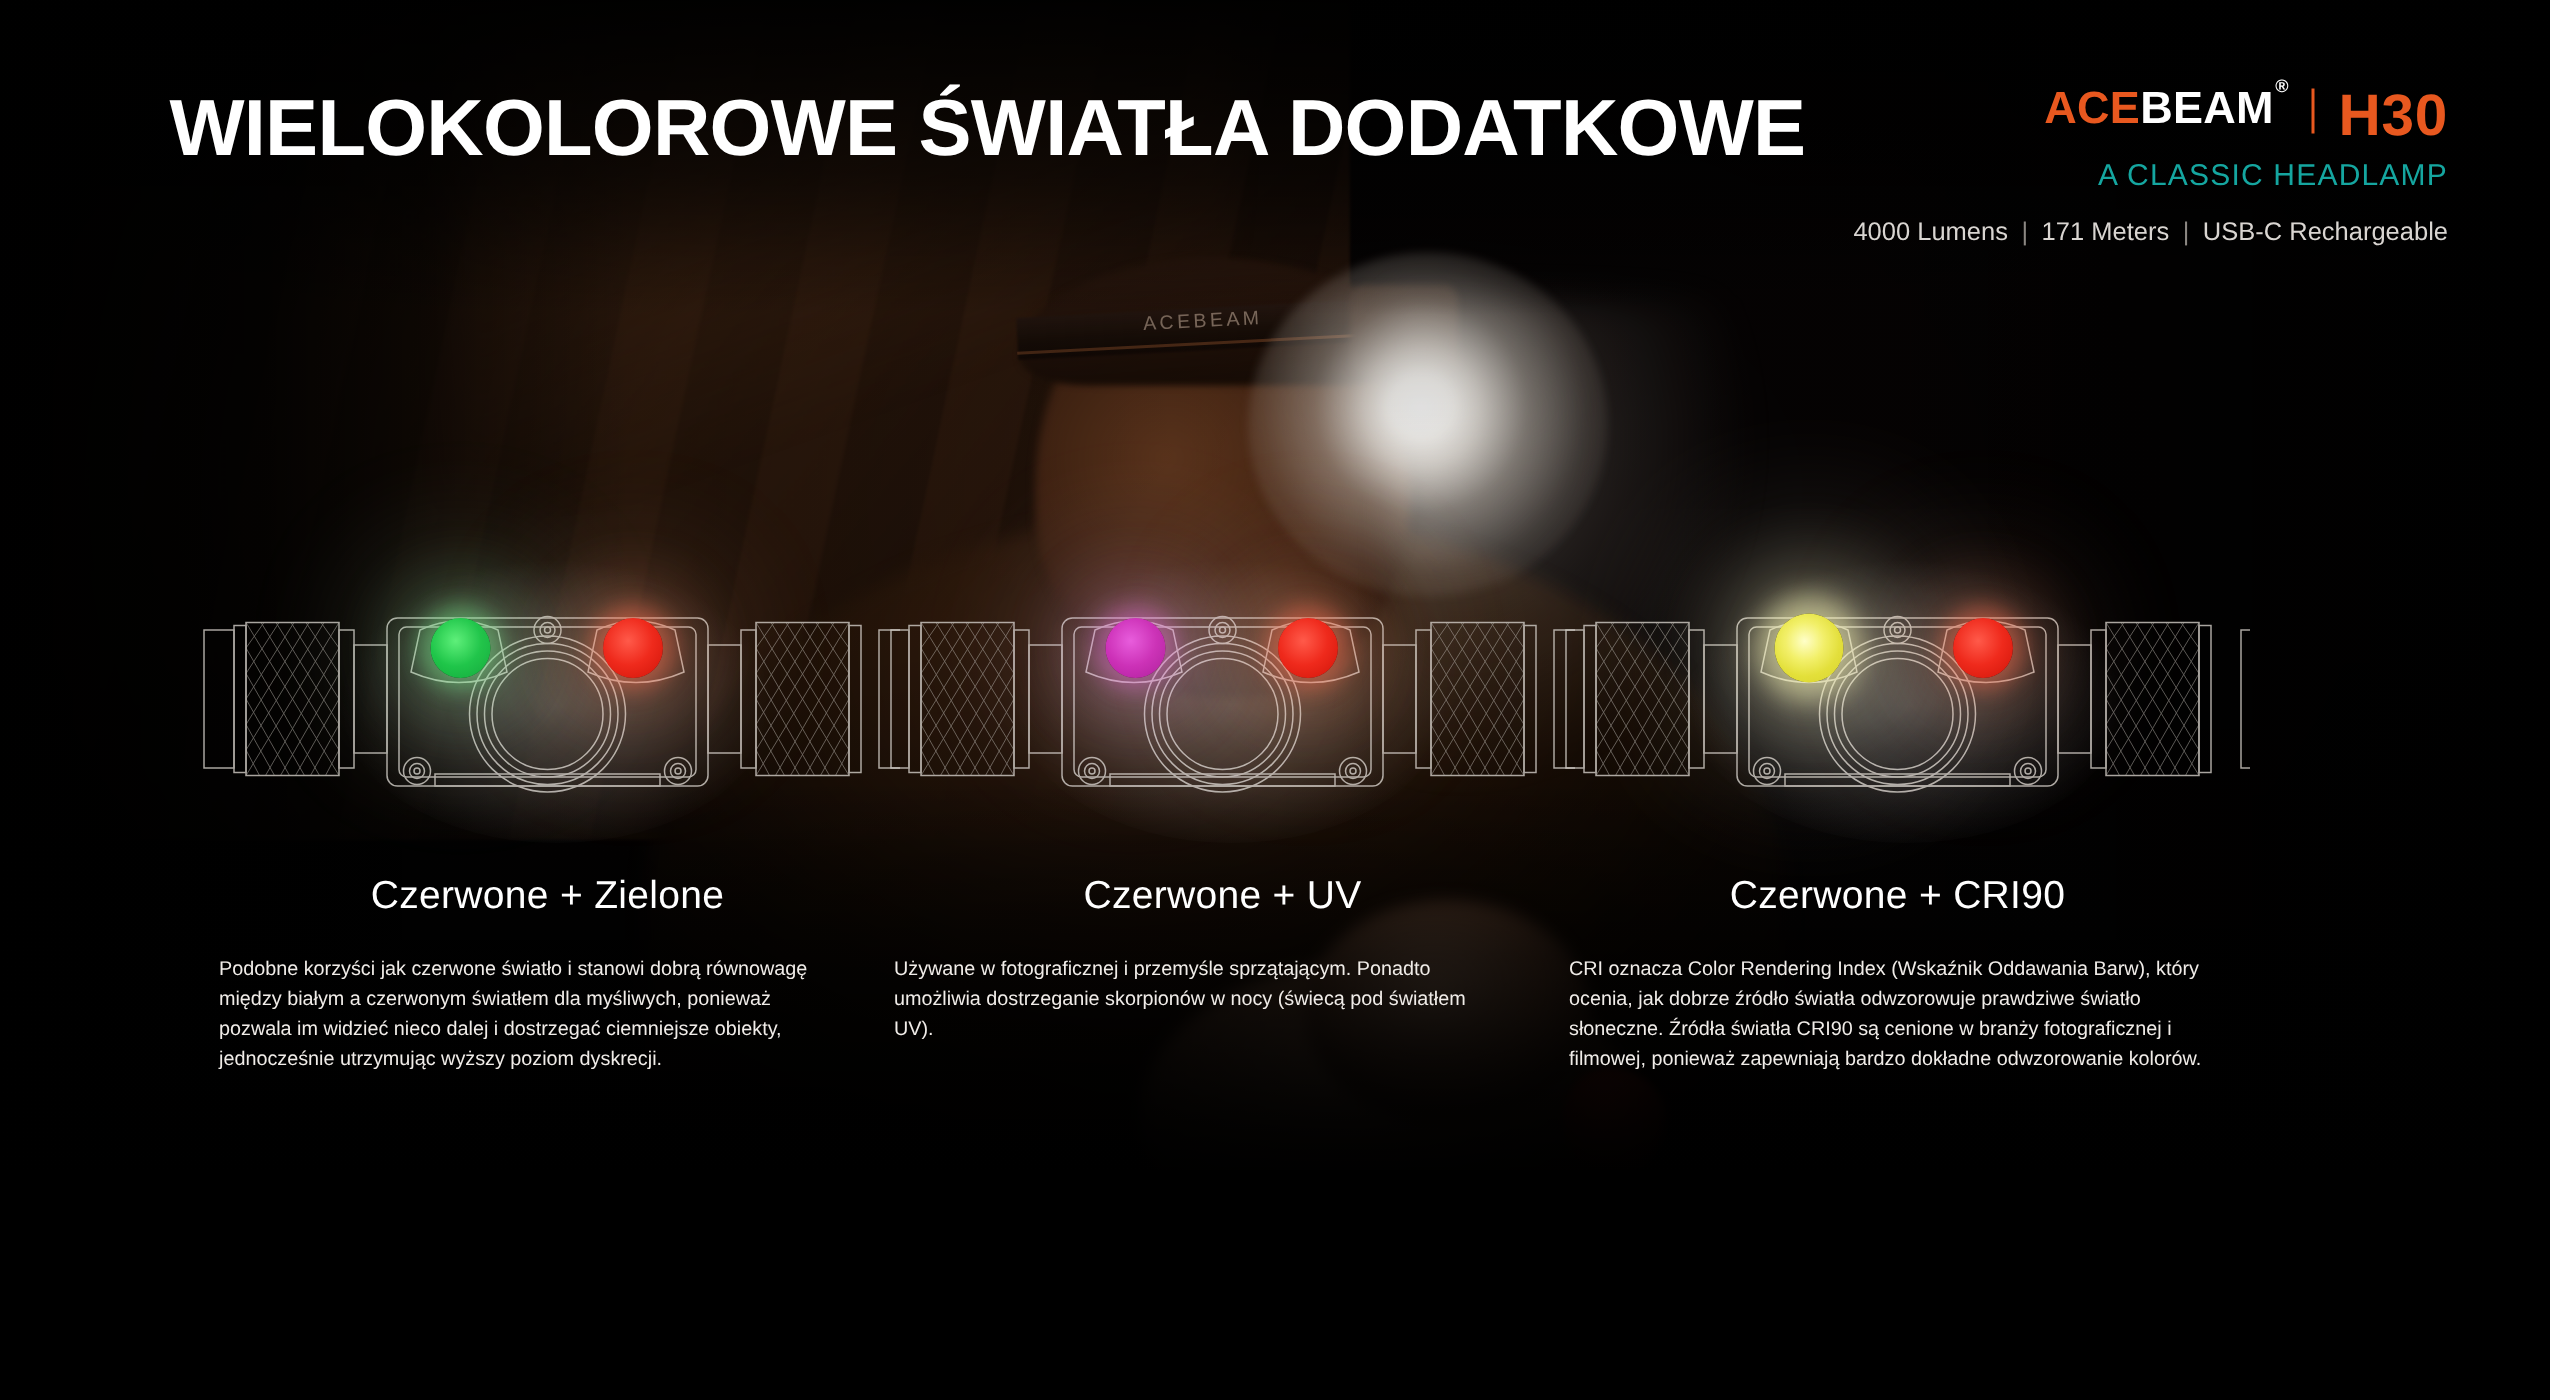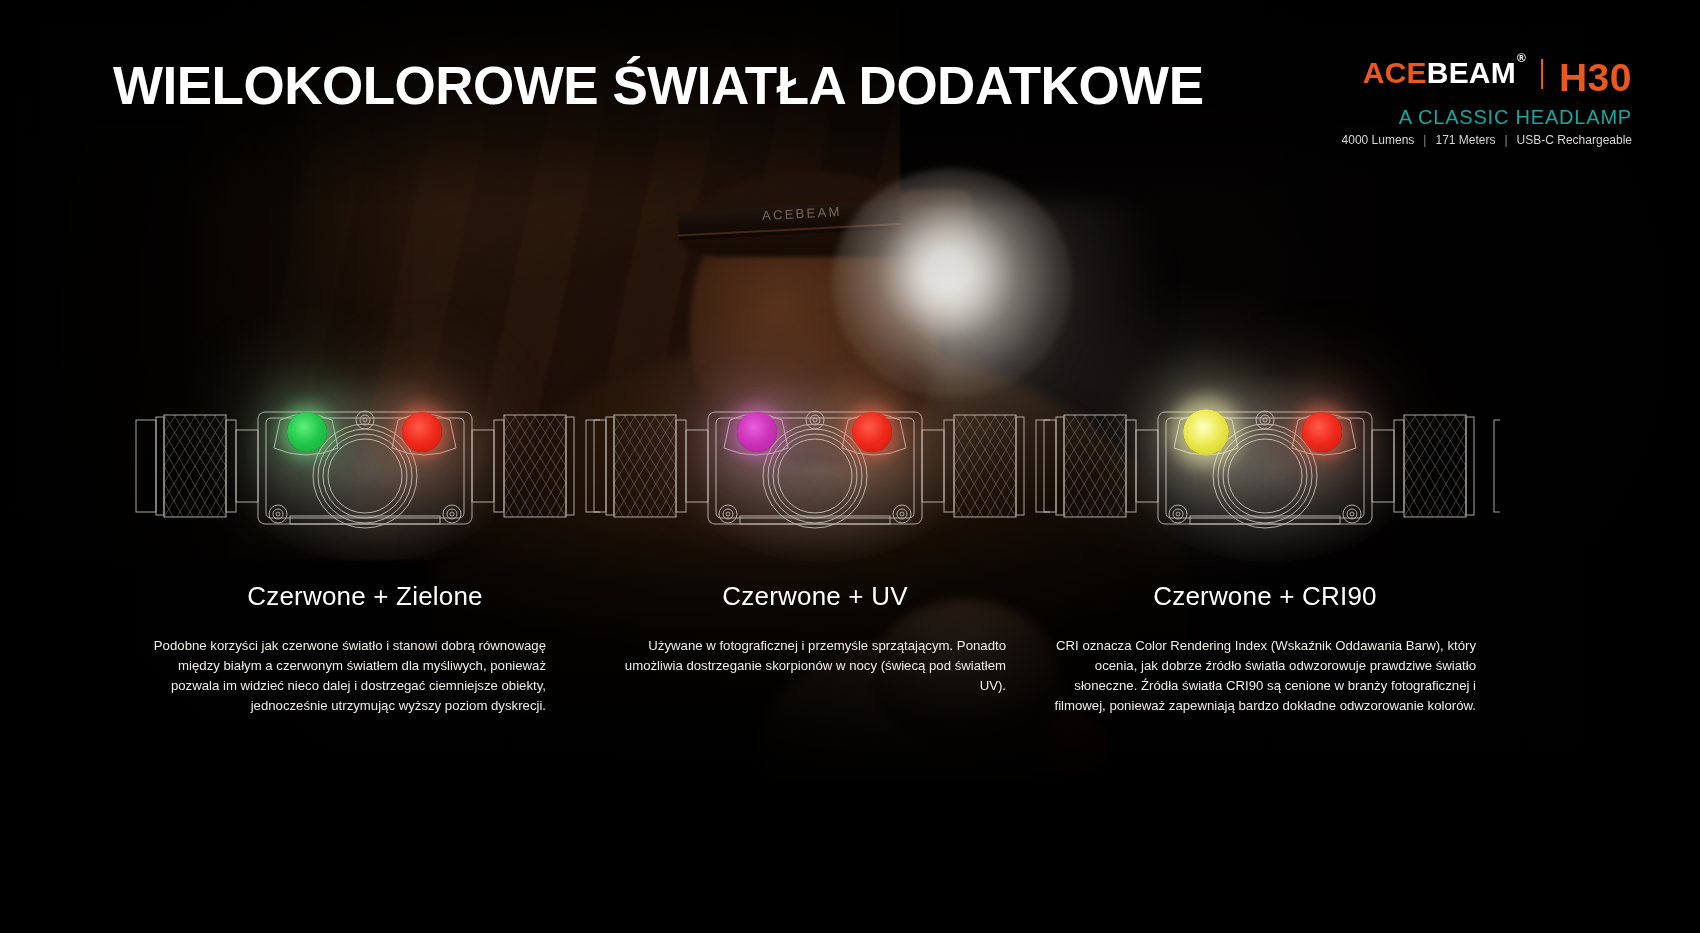--- a/index.html
+++ b/index.html
@@ -177,21 +177,21 @@
     width: 2px; height: 30px; background: #e8581f;
     margin: 0 16px; position: relative; top: 1px;
   }
   .brand-model {
     font-size: 39px; font-weight: bold; color: #e8581f; letter-spacing: 0.5px;
   }
   .brand-tagline {
     margin-top: 9px; font-size: 20px; color: #15a6a0; letter-spacing: 0.8px;
   }
   .brand-specs {
-    margin-top: 4px; font-size: 12px; color: #d9d5d1;
+    margin-top: 16px; font-size: 17px; color: #d9d5d1;
     display: flex; justify-content: flex-end; align-items: center; gap: 0;
   }
   .brand-specs span.sep { color: #8b8782; margin: 0 9px; }
 
   
   .cols { position: absolute; left: 0; top: 0; width: 1700px; height: 933px; }
   .col { position: absolute; top: 390px; width: 470px; }
   .col-1 { left: 130px; }
   .col-2 { left: 580px; }
   .col-3 { left: 1030px; }
@@ -202,21 +202,21 @@
   .lamp-svg { display: block; }
 
   .col-title {
     margin-top: 36px; text-align: center;
     font-size: 26px; color: #ffffff; font-weight: normal;
     letter-spacing: 0.2px;
   }
   .col-body {
     margin-top: 24px;
     font-size: 13.2px; line-height: 1.52; color: #f0ece8;
-    text-align: right;
+    text-align: left;
   }
   .col-1 .col-body { width: 400px; margin-left: 16px; }
   .col-2 .col-body { width: 410px; margin-left: 16px; }
   .col-3 .col-body { width: 430px; margin-left: 16px; }
 
   
   .led {
     position: absolute; border-radius: 50%;
   }
   .led-green {

